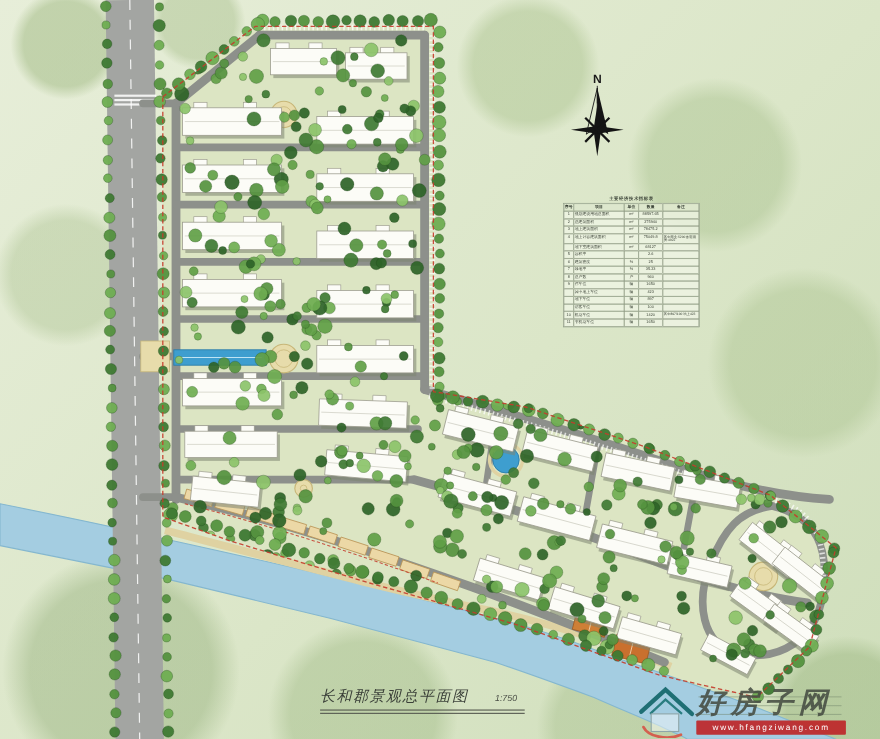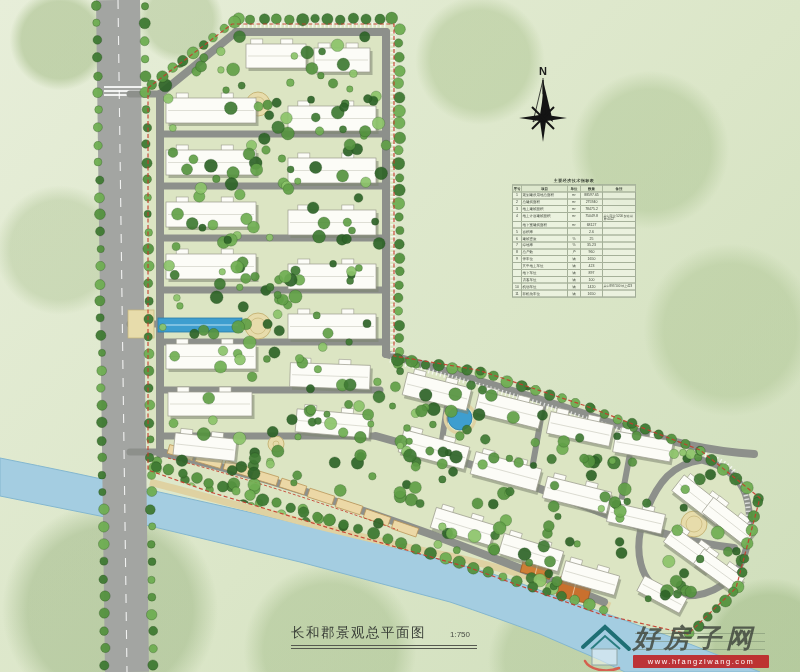--- a/index.html
+++ b/index.html
@@ -35,21 +35,21 @@
   .tbl-grid .cell{border:0.5px solid #8e9a82;font-size:7px;line-height:1.25;
             padding:1.5px 1px;color:#3c4438;text-align:center;overflow:hidden;
             white-space:nowrap;}
   .tbl-grid .cell.hdr{background:rgba(219,230,203,.95);font-weight:bold;}
   .tbl-grid .cell.name{text-align:left;}
   .tbl-grid .cell.rmk{font-size:6px;text-align:left;white-space:normal;line-height:1.05;}
 
   
   .plan-title{position:absolute;left:291px;top:624px;color:#3a3f38;}
   .plan-title .line1{display:flex;align-items:baseline;
-      border-bottom:1.2px solid #55584f;padding:0 4px 3px 0;width:186px;}
+      border-bottom:1.2px solid #55584f;padding:0 4px 3px 0;width:186px;font-style:italic;}
   .plan-title .big{font-family:"Liberation Serif",serif;font-size:13.5px;
       letter-spacing:1.5px;white-space:nowrap;}
   .plan-title .scale{font-size:8px;margin-left:24px;color:#4a4e46;}
   .plan-title .underline2{height:1px;background:#55584f;width:186px;margin-top:1.5px;}
 
   
   .wm{position:absolute;left:577px;top:617px;width:188px;height:55px;}
   .wm .staff{position:absolute;left:58px;width:130px;height:1px;background:rgba(110,130,105,.45);}
   .wm .brand{position:absolute;left:56px;top:4px;width:134px;
       font-family:"DejaVu Serif",serif;font-style:italic;font-weight:bold;

